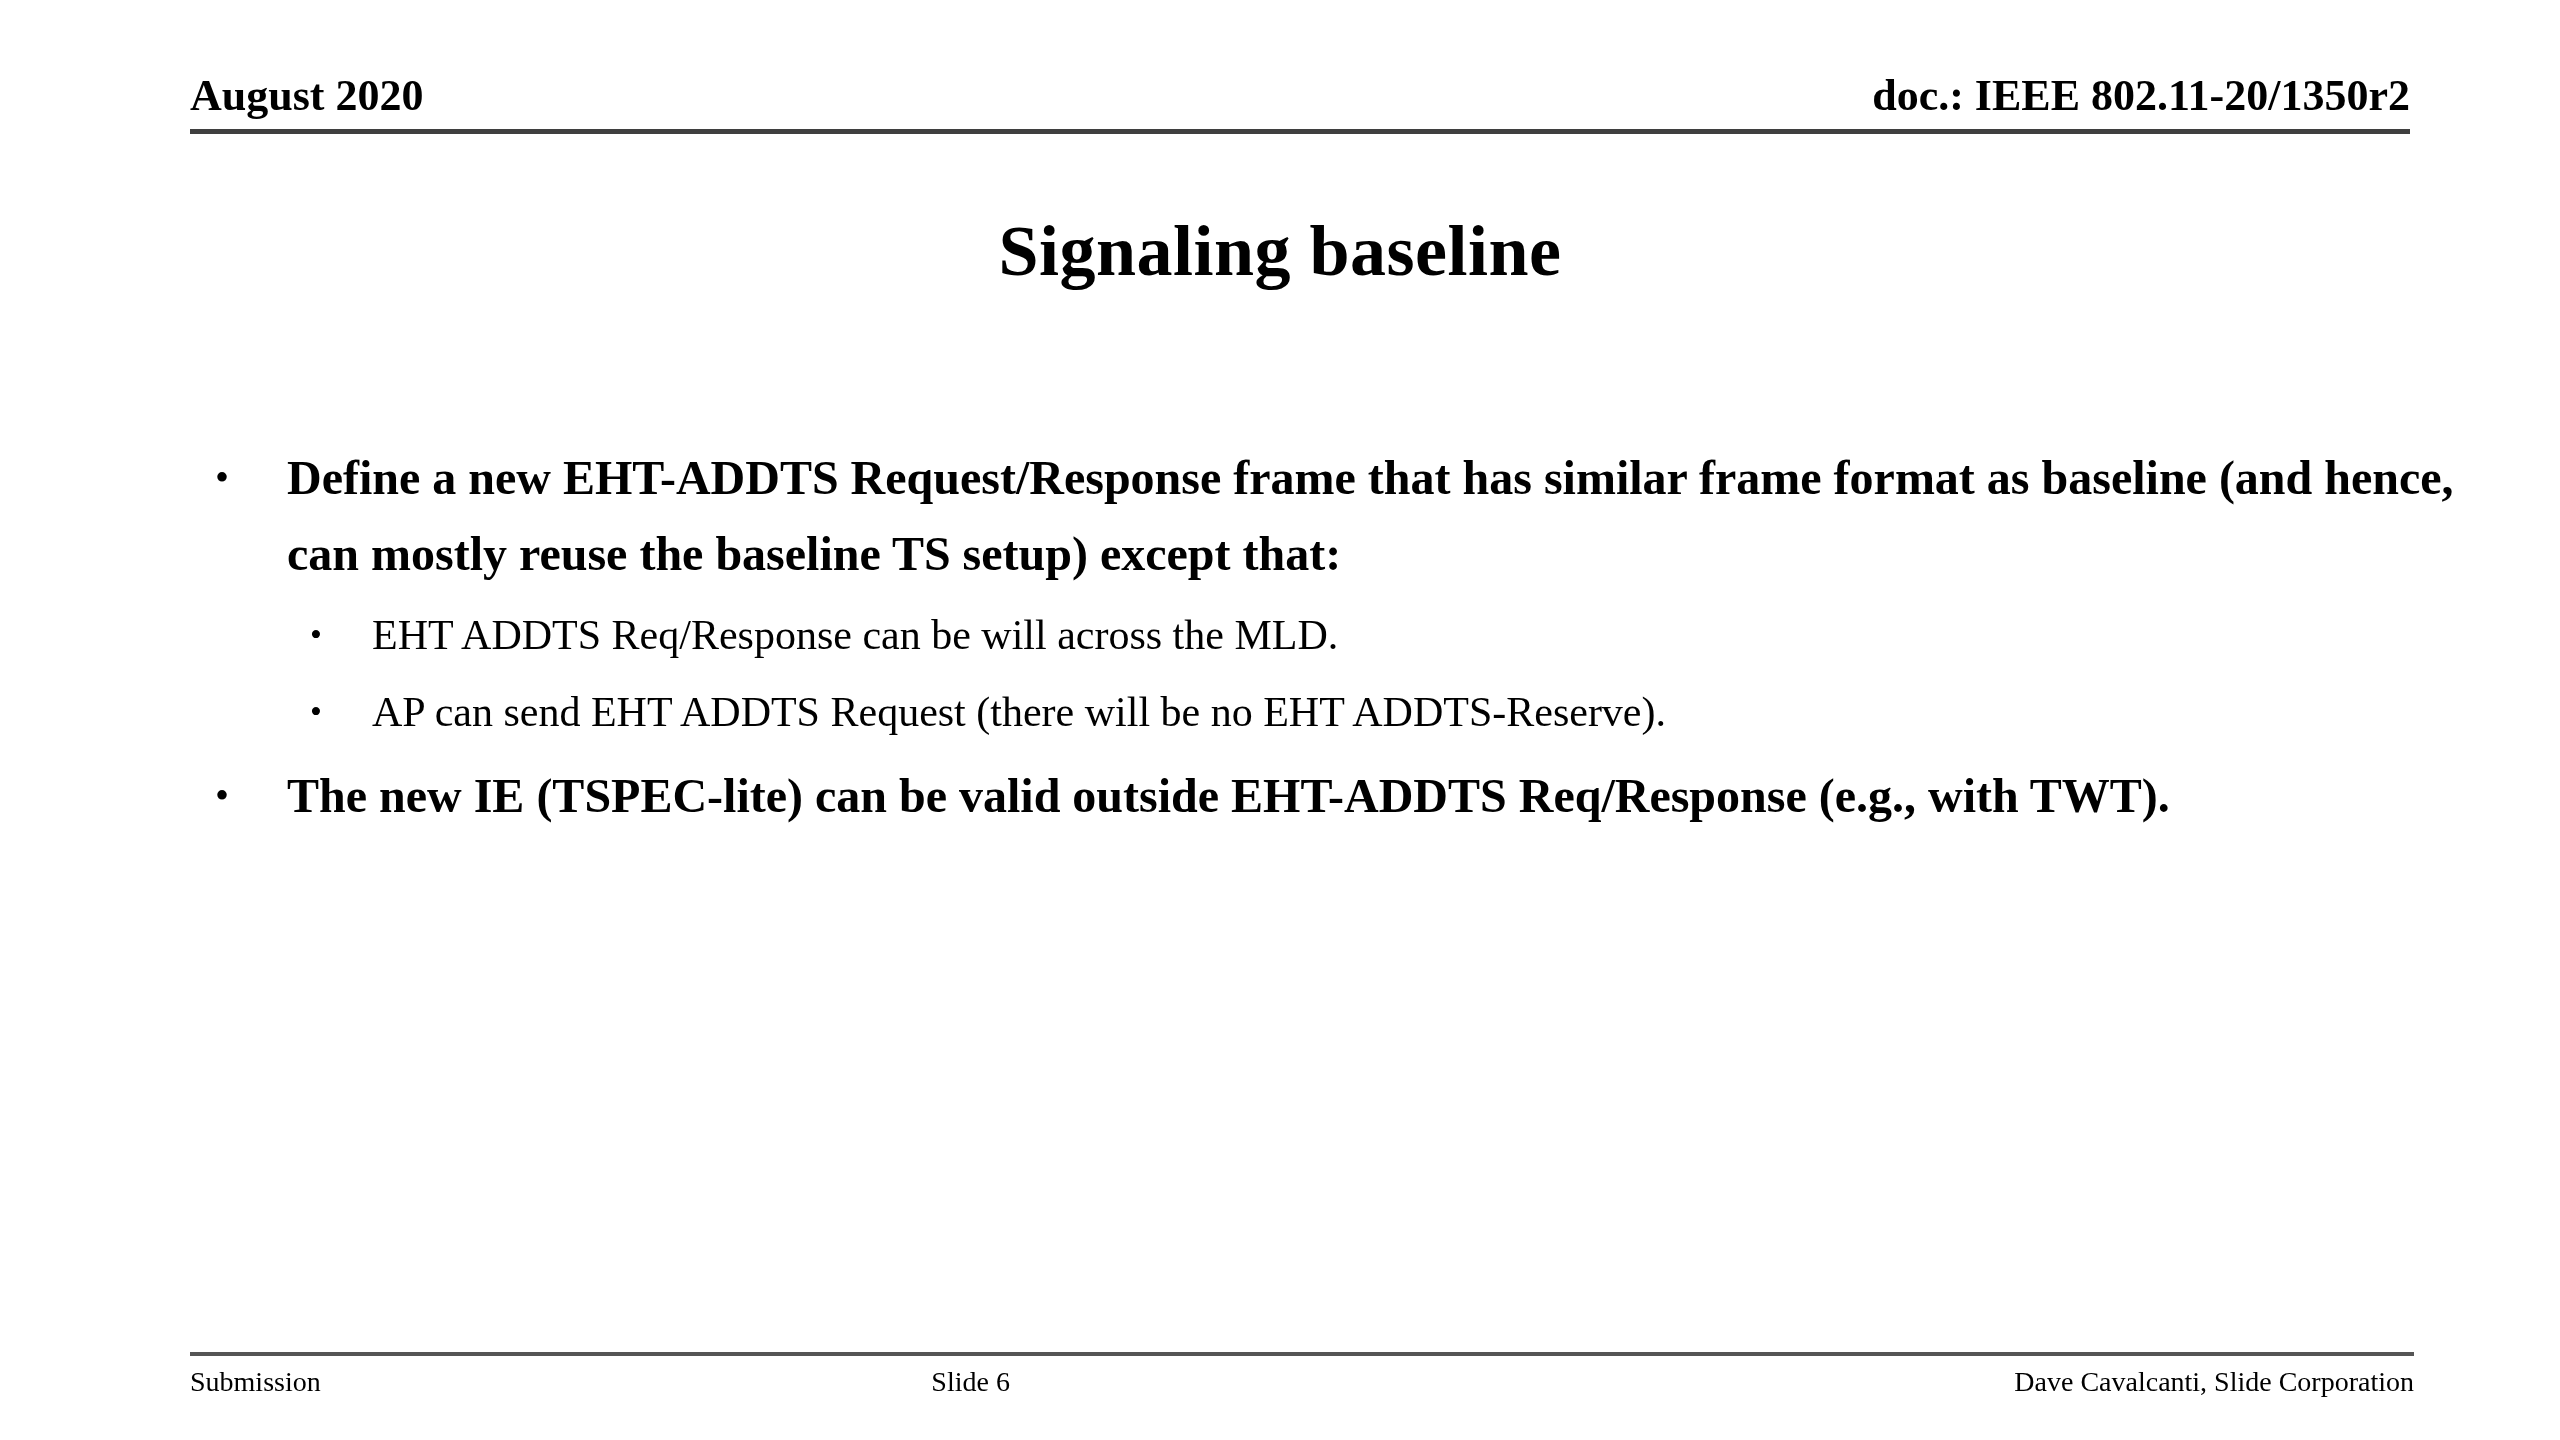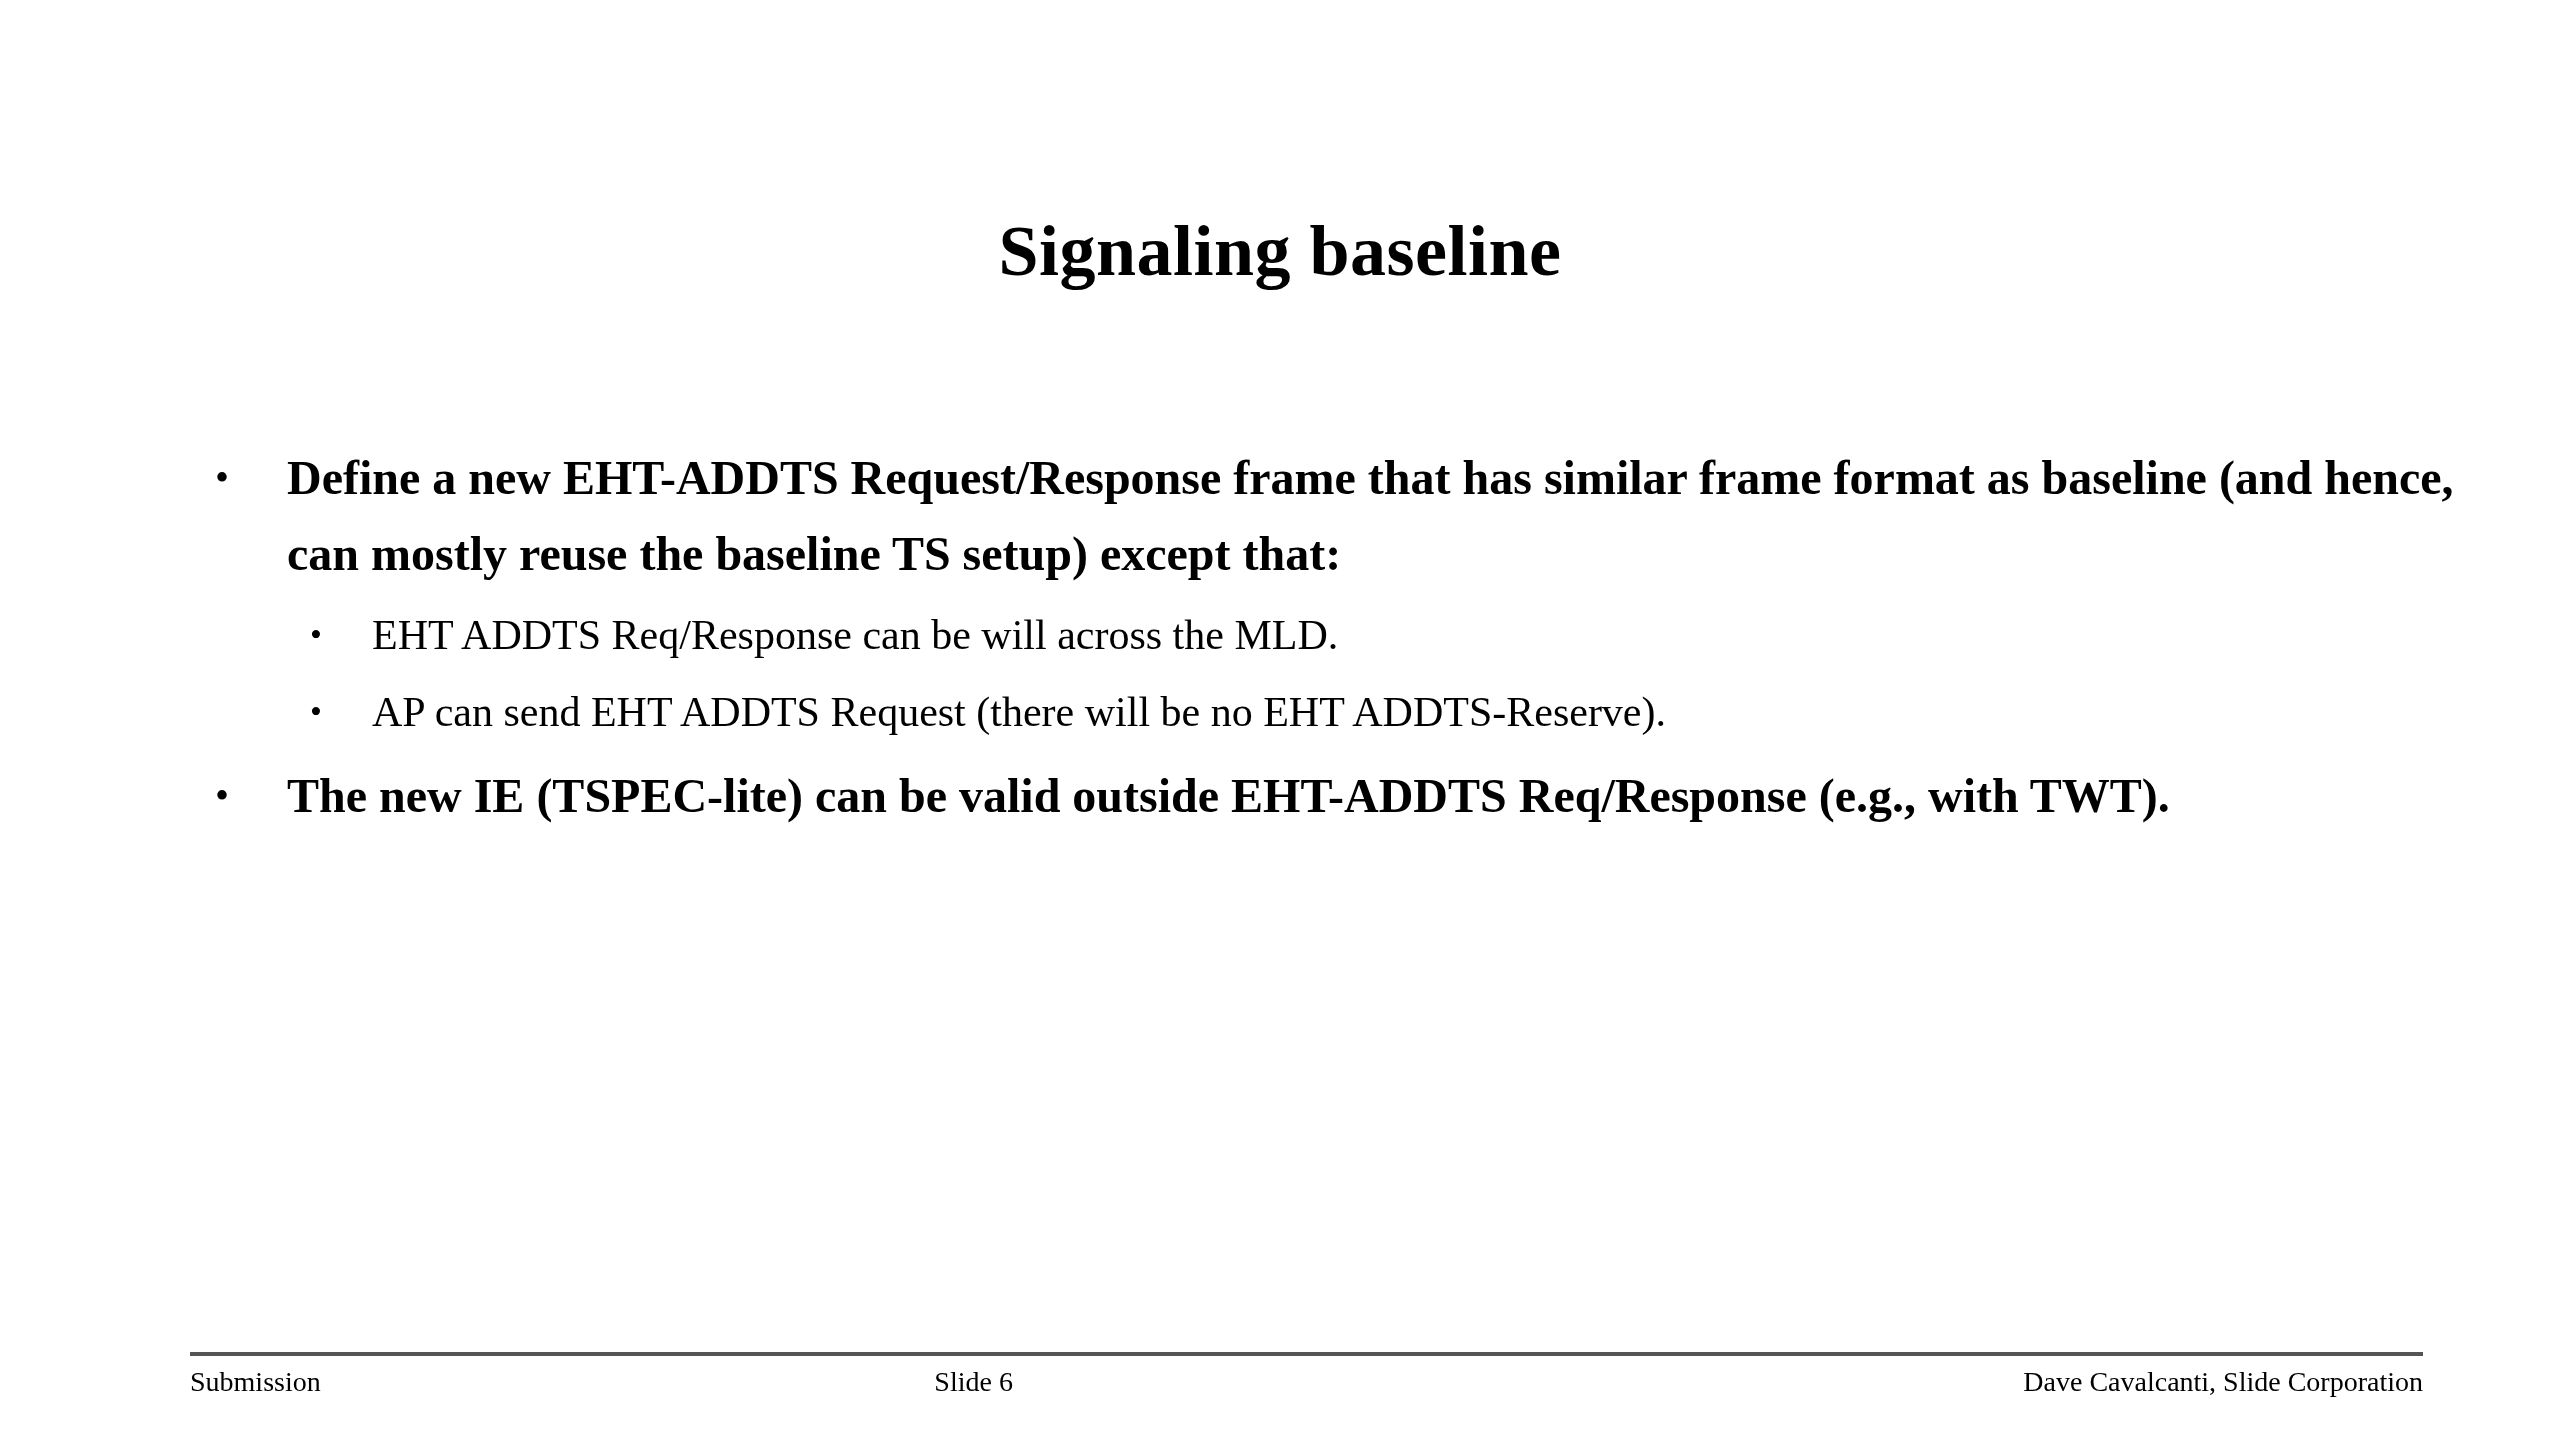--- a/index.html
+++ b/index.html
@@ -86,37 +86,41 @@
     width: 62px;
     font-size: 34px;
     line-height: 62px;
   }
 
   
   .footer {
     position: absolute;
     top: 1352px;
     left: 190px;
-    right: 137px;
+    right: 146px;
     border-top: 4px solid #555555;
     padding-top: 10px;
     display: flex;
     align-items: baseline;
     font-size: 28px;
     font-weight: normal;
   }
   .footer .f-left   { flex: 1 1 0; text-align: left; }
   .footer .f-center { flex: 1 1 0; text-align: left; }
   .footer .f-right  { flex: 1 1 0; text-align: right; white-space: nowrap; }
 </style>
 </head>
 <body>
 
 <div class="slide">
 
+  <div class="header">
+    <span>August 2020</span>
+    <span>doc.: IEEE 802.11-20/1350r2</span>
+  </div>
 
   <h1 class="title">Signaling baseline</h1>
 
   <div class="content">
 
     <div class="li l1">
       <span class="marker">•</span>
       <span class="text">Define a new EHT-ADDTS Request/Response frame that has similar frame format as baseline (and hence, can mostly reuse the baseline TS setup) except that:</span>
     </div>
 

